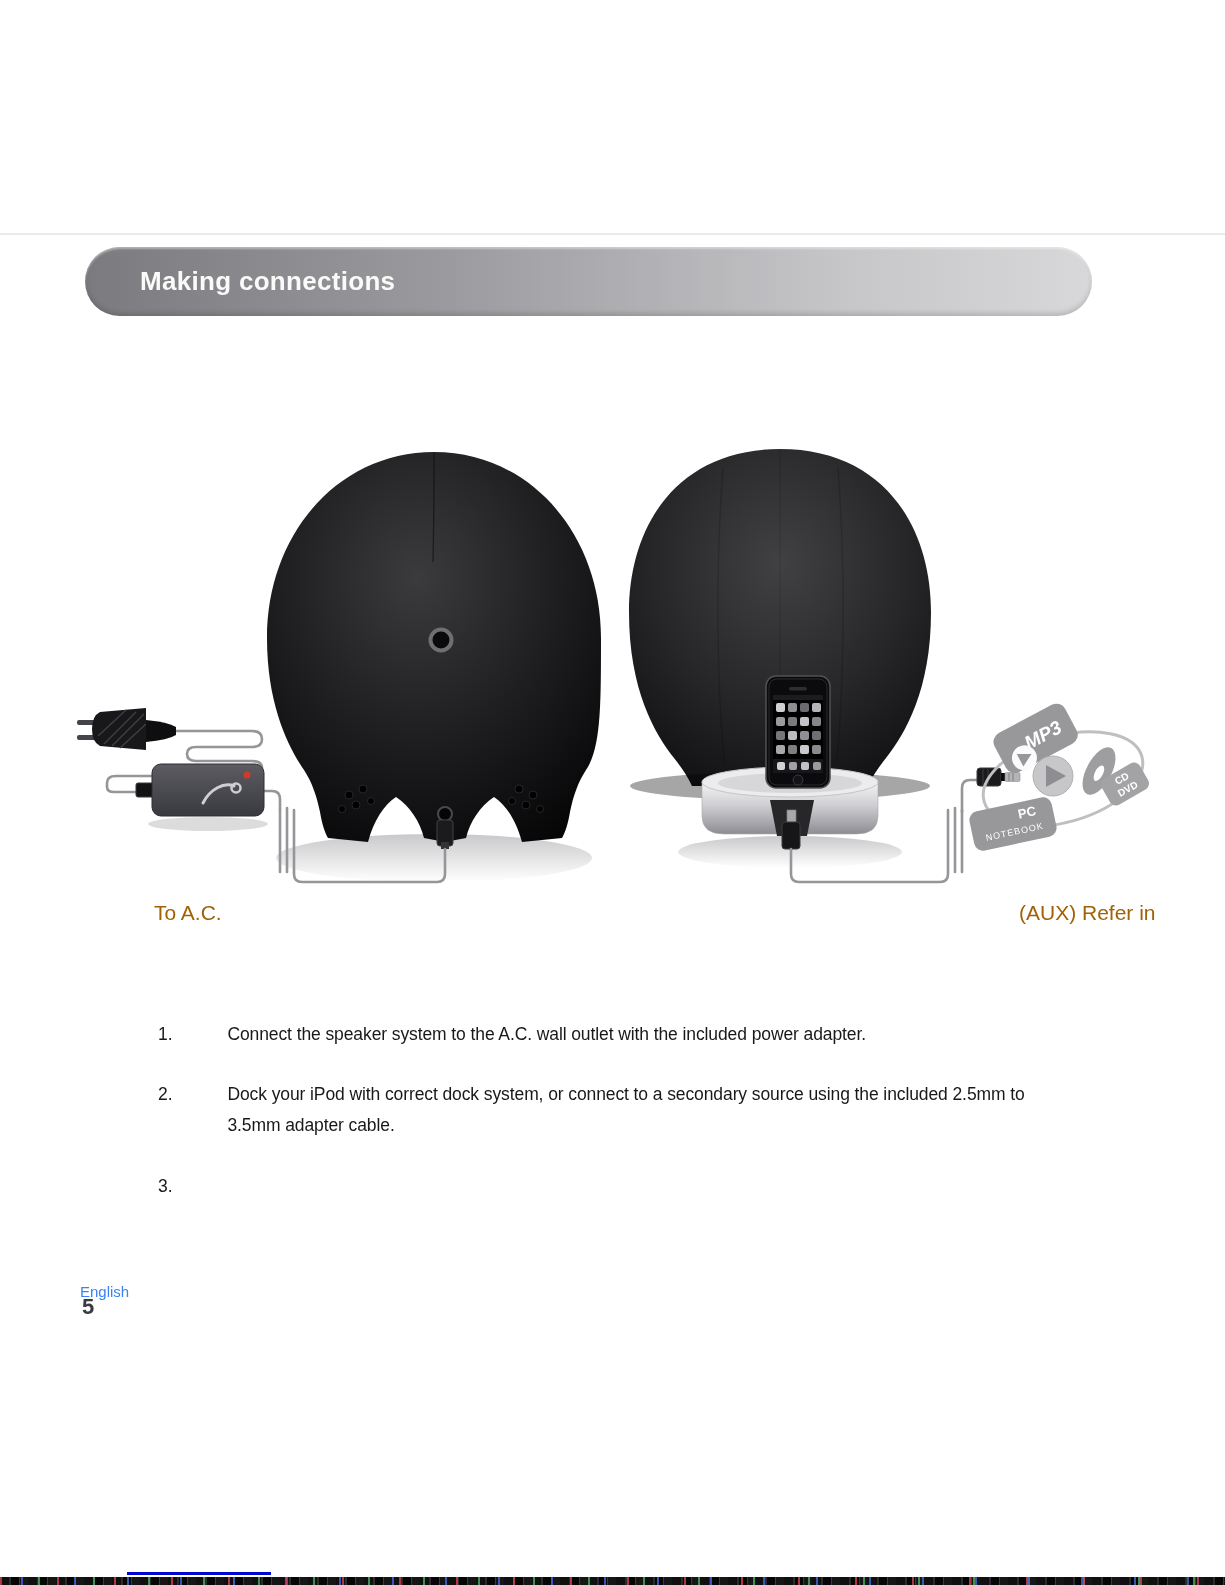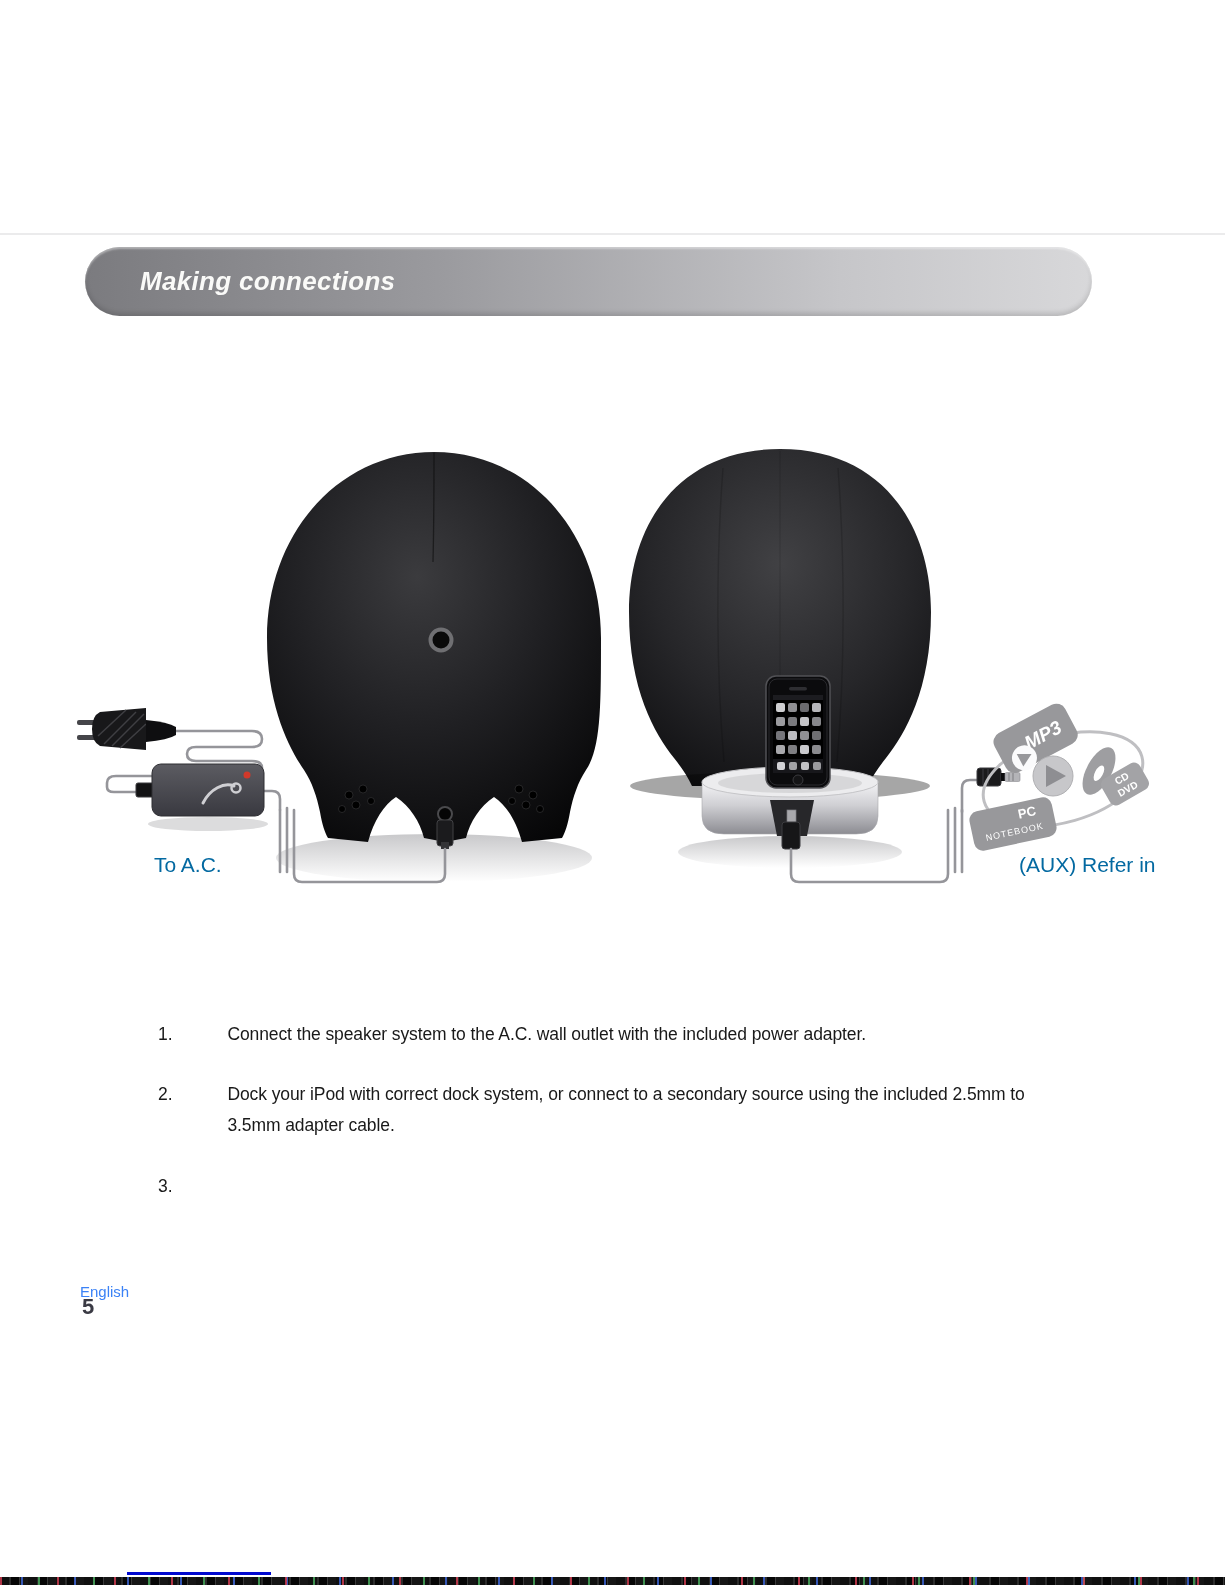--- a/index.html
+++ b/index.html
@@ -9,30 +9,30 @@
   }
   .top-hairline{
     position:absolute; left:0; top:233px; width:1225px; height:2px;
     background:#e2e2e4; opacity:.7;
   }
   .title-pill{
     position:absolute; left:85px; top:247px; width:1007px; height:69px;
     border-radius:35px;
     background:linear-gradient(to right,#7b7b7f 0%, #9a9a9e 35%, #c6c6c9 75%, #d8d8da 100%);
     box-shadow: inset 0 2px 2px rgba(255,255,255,.4), inset 0 -3px 5px rgba(0,0,0,.14);
-    font-style: italic;
   }
   .title-pill .title{
     position:absolute; left:55px; top:0; line-height:69px;
     font-size:26px; font-weight:bold; color:#fafaf8; letter-spacing:.3px;
   }
   .diagram-svg{ position:absolute; left:0; top:400px; }
   .diag-label{
-    position:absolute; font-size:21px; color:#0369a1; letter-spacing:0;
+    position:absolute; font-size:21px; color:#a16207; letter-spacing:0;
     white-space:nowrap;
+    margin-top:48px;
   }
   .label-to-ac{ left:154px; top:853px; }
   .label-aux{ left:1019px; top:853px; }
   .instr{
     position:absolute; left:158px; display:flex; gap:7px;
     font-size:17.5px; line-height:31px; color:#191919; letter-spacing:-.1px;
     white-space:nowrap;
   }
   .instr .num{ flex:0 0 auto; }
   .instr .lines{ display:block; }

